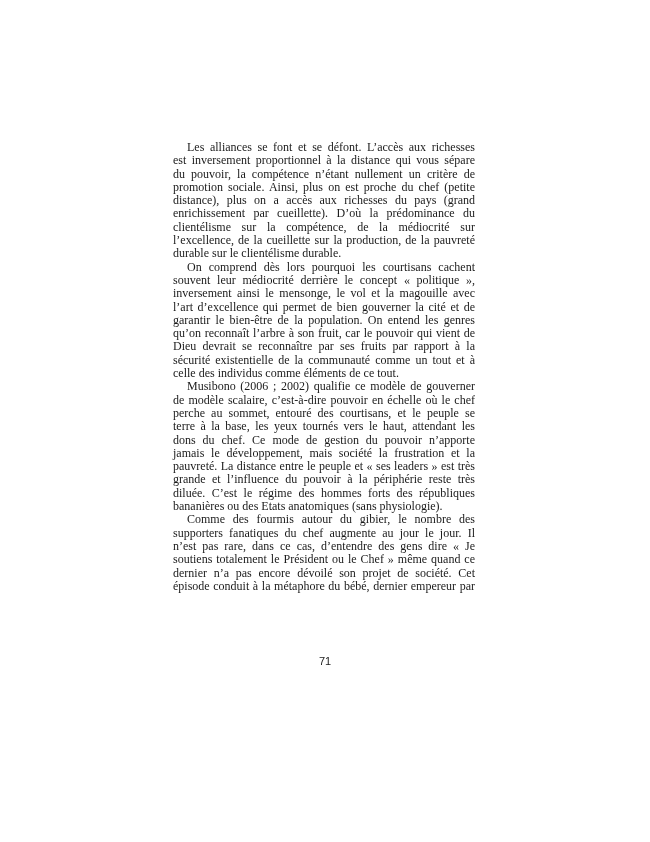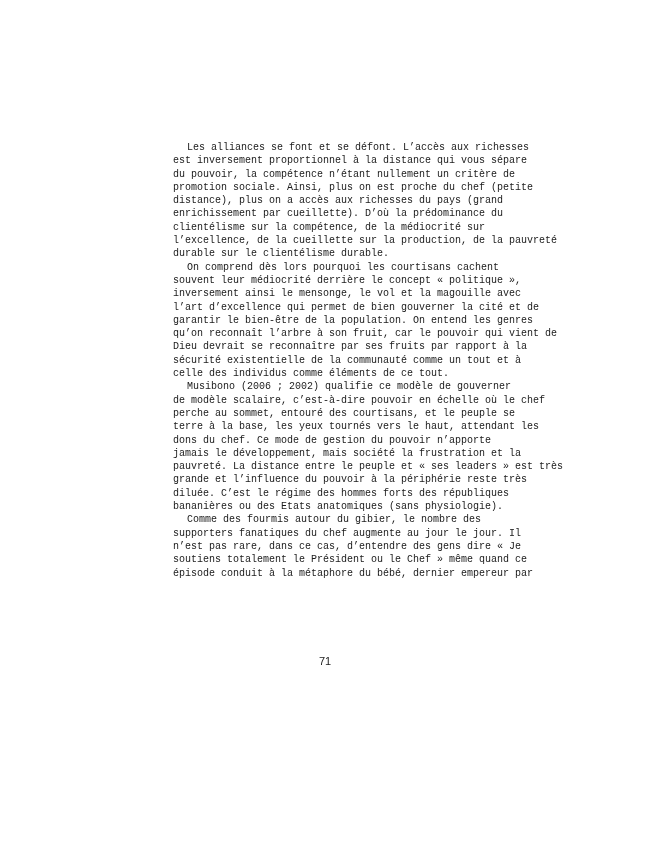--- a/index.html
+++ b/index.html
@@ -3,22 +3,22 @@
 <meta charset="utf-8">
 <style>
   html, body { margin: 0; padding: 0; background: #ffffff; }
   body { width: 650px; height: 842px; position: relative; overflow: hidden; }
   .page { position: absolute; left: 0; top: 0; width: 650px; height: 842px; background: #ffffff; }
   .text-block {
     position: absolute;
     left: 173px;
     top: 141px;
     width: 302px;
-    font-family: Liberation Mono, monospace;
-    font-size: 10px;
+    font-family: Liberation Serif, serif;
+    font-size: 12px;
     line-height: 13.3px;
     color: #1a1a1a;
   }
   .line {
     display: block;
     height: 13.3px;
     white-space: nowrap;
     text-align: justify;
     text-align-last: justify;
     overflow: visible;
@@ -73,17 +73,18 @@
         <span class="line">pauvreté. La distance entre le peuple et « ses leaders » est très</span>
         <span class="line">grande et l’influence du pouvoir à la périphérie reste très</span>
         <span class="line">diluée. C’est le régime des hommes forts des républiques</span>
         <span class="line last">bananières ou des Etats anatomiques (sans physiologie).</span>
       </div>
       <div>
         <span class="line indent">Comme des fourmis autour du gibier, le nombre des</span>
         <span class="line">supporters fanatiques du chef augmente au jour le jour. Il</span>
         <span class="line">n’est pas rare, dans ce cas, d’entendre des gens dire «  Je</span>
         <span class="line">soutiens totalement le Président ou  le Chef » même quand ce</span>
+        <span class="line">dernier n’a pas encore dévoilé son projet de société. Cet</span>
         <span class="line">épisode conduit à la métaphore du bébé, dernier empereur par</span>
       </div>
     </div>
   <div class="page-number">71</div>
 </div>
 
 </body></html>

